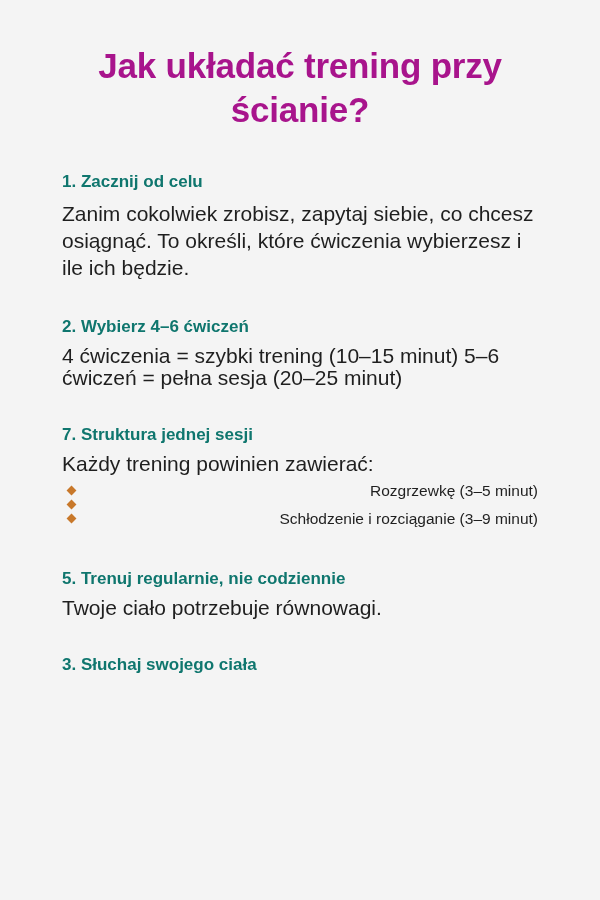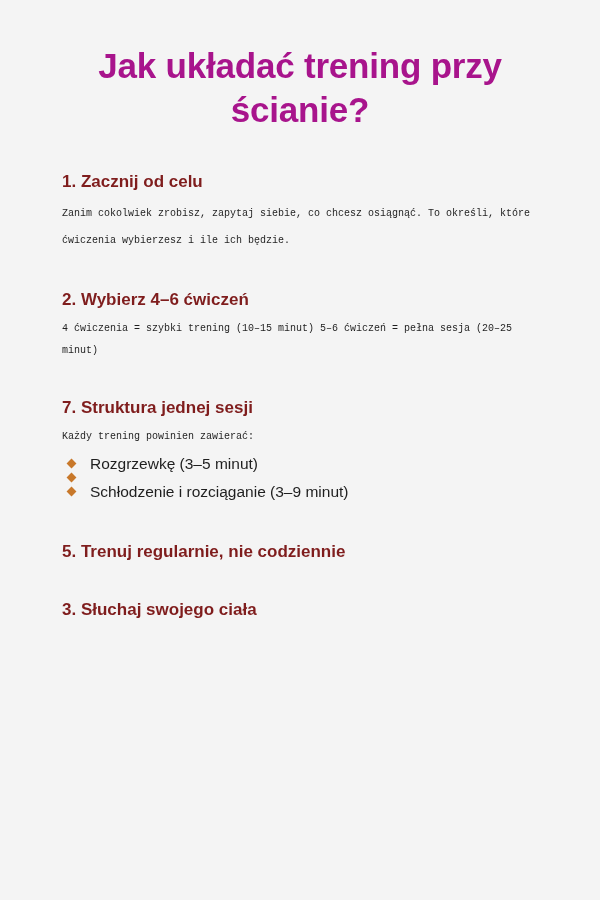--- a/index.html
+++ b/index.html
@@ -30,40 +30,40 @@
     margin: 0 0 38px 0;
     letter-spacing: -0.2px;
   }
   .section {
     margin-bottom: 24px;
   }
   .section:last-child {
     margin-bottom: 0;
   }
   .sec-head {
-    color: #7f1d1d;
+    color: #0f766e;
     font-size: 17px;
     font-weight: bold;
     line-height: 24px;
     margin: 0 0 6px 0;
   }
   .sec-body {
-    font-size: 10px;
+    font-size: 21px;
     line-height: 27px;
     color: #1f1f1f;
     margin: 0;
-    font-family: Liberation Mono, monospace;
   }
   .sec-body.tight {
     line-height: 22px;
   }
   ul.bullets {
     list-style: none;
     margin: 2px 0 0 0;
     padding: 0;
+    text-align: right;
   }
   ul.bullets li {
     font-size: 15.5px;
     line-height: 28px;
     color: #1f1f1f;
     padding-left: 28px;
     position: relative;
   }
   ul.bullets li .dia {
     position: absolute;
@@ -114,20 +114,21 @@
         <span class="dia"></span>
         <span>Schłodzenie i rozciąganie (3–9 minut)</span>
       </li>
     </ul>
   </div>
 
   <div class="spacer-lg"></div>
 
   <div class="section">
     <h2 class="sec-head">5. Trenuj regularnie, nie codziennie</h2>
+    <p class="sec-body tight">Twoje ciało potrzebuje równowagi.</p>
   </div>
 
   <div class="spacer-lg"></div>
 
   <div class="section">
     <h2 class="sec-head">3. Słuchaj swojego ciała</h2>
   </div>
 
 </div>
 

